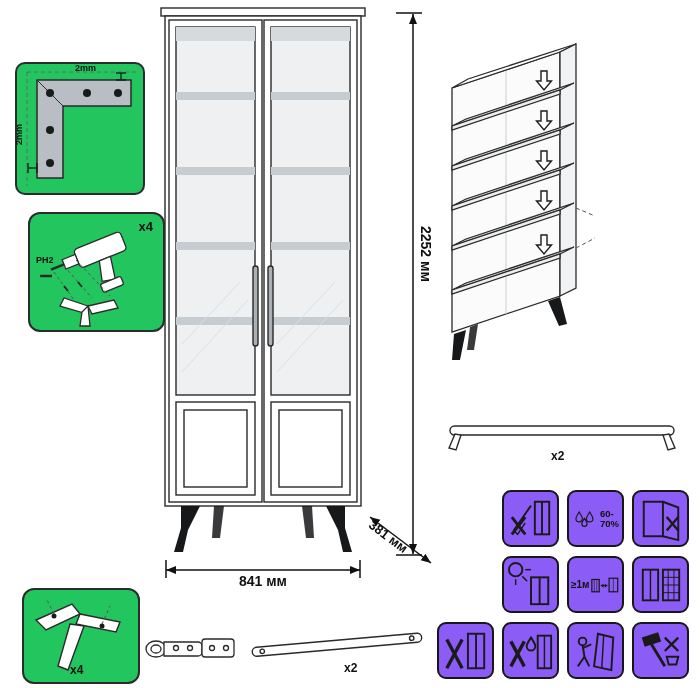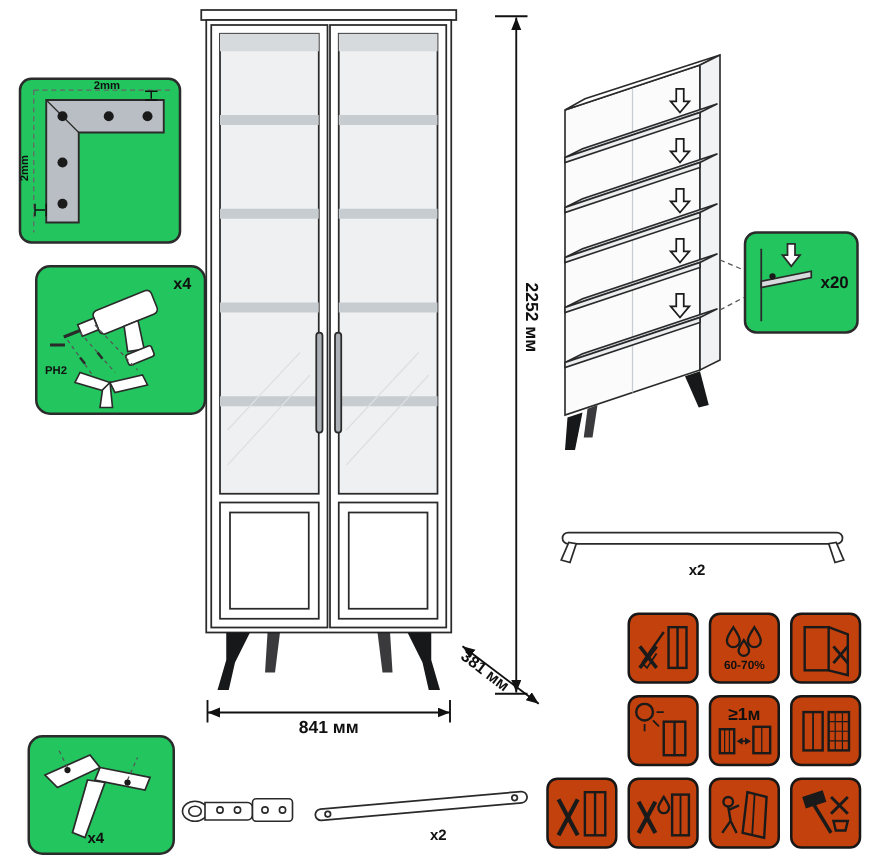--- a/index.html
+++ b/index.html
@@ -3,21 +3,21 @@
 <meta charset="utf-8">
 <style>
   * { margin:0; padding:0; box-sizing:border-box; }
   html,body { background:#ffffff; font-family:"Liberation Sans", sans-serif; }
   .canvas { position:relative; width:700px; height:688px; background:#ffffff; overflow:hidden; }
   .art { position:absolute; left:0; top:0; }
   .inset { position:absolute; border:2px solid #2b2b2b; border-radius:12px; background:#22c55e; }
   .lbl { position:absolute; font-weight:700; color:#101010; white-space:nowrap; line-height:1; }
   .vert { writing-mode:vertical-rl; }
   .cell { position:absolute; width:57px; height:57px; border:2.5px solid #171717; border-radius:9px;
-          background:#c2410c; display:flex; flex-direction:column; align-items:center;
+          background:#8b5cf6; display:flex; flex-direction:row; align-items:center;
           justify-content:center; gap:1px; padding:2px; }
   .cell .clabel { font-size:9.5px; font-weight:700; color:#101010; line-height:1; }
   .cell svg { display:block; }
 </style>
 </head>
 <body>
 
 <div class="canvas">
 
   <svg class="art" width="700" height="688" viewBox="0 0 700 688">
@@ -193,34 +193,23 @@
           <line x1="34" y1="72" x2="38" y2="77"></line>
           <line x1="48" y1="68" x2="52" y2="73"></line>
         </g>
         <path d="M58,92 L34,84 L30,92 L54,99 Z"></path>
         <path d="M58,92 L84,86 L88,94 L62,100 Z"></path>
         <path d="M58,92 L60,112 L50,112 L52,98 Z"></path>
         <line x1="10" y1="62" x2="22" y2="62" stroke-width="2.5"></line>
       </g>
     </svg>
     <div class="lbl" style="right:10px; top:6px; font-size:13px;">x4</div>
-    <div class="lbl" style="left:6px; top:42px; font-size:9px;margin-top:36px;">PH2</div>
-  </div>
-
-  <div class="inset" style="left:595px; top:185px; width:92px; height:82px; border-radius:10px;">
-    <svg width="56" height="78" viewBox="0 0 56 78">
-      <g stroke="#2a2a2a" stroke-width="1.4" fill="none">
-        <line x1="12" y1="70" x2="12" y2="12"></line>
-        <path d="M12,38 L52,30 L52,35 L12,43 Z" fill="#d7dadd"></path>
-        <circle cx="21" cy="34" r="2.5" fill="#1a1a1a" stroke="none"></circle>
-        <path d="M33,8 h6 v9 h4 l-7,9 l-7,-9 h4 z" fill="#ffffff"></path>
-      </g>
-    </svg>
-    <div class="lbl" style="right:6px; top:32px; font-size:13.5px;">x20</div>
-  </div>
+    <div class="lbl" style="left:6px; top:42px; font-size:9px;">PH2</div>
+  </div>
+
 
   <div class="inset" style="left:22px; top:588px; width:118px; height:96px;">
     <svg width="114" height="92" viewBox="0 0 114 92">
       <g stroke="#2a2a2a" stroke-width="1.4" fill="#ffffff">
         <path d="M12,30 L48,14 L56,24 L22,40 Z"></path>
         <path d="M56,24 L96,32 L92,42 L52,34 Z"></path>
         <path d="M46,34 L60,36 L44,80 L34,76 Z"></path>
         <g stroke="#555" stroke-width="1" stroke-dasharray="3 3">
           <line x1="30" y1="24" x2="22" y2="8"></line>
           <line x1="78" y1="34" x2="86" y2="16"></line>
@@ -271,21 +260,21 @@
         <circle cx="8" cy="8" r="7"></circle>
         <line x1="18" y1="8" x2="24" y2="8" stroke-width="1.5"></line>
         <line x1="15" y1="15" x2="20" y2="20" stroke-width="1.5"></line>
         <line x1="8" y1="18" x2="8" y2="24" stroke-width="1.5"></line>
         <rect x="24" y="16" width="18" height="28"></rect>
         <line x1="33" y1="16" x2="33" y2="44"></line>
       </g>
     </svg>
   </div>
   <div class="cell" style="left:567px; top:556px;">
-    <div class="clabel" style="font-size:14px;">≥1м</div>
+    <div class="clabel" style="font-size:10px;">≥1м</div>
     <svg width="46" height="26" viewBox="0 0 48 26">
       <g stroke="#1a1a1a" fill="none" stroke-width="2">
         <rect x="3" y="4" width="12" height="20"></rect>
         <line x1="7" y1="4" x2="7" y2="24" stroke-width="1"></line>
         <line x1="11" y1="4" x2="11" y2="24" stroke-width="1"></line>
         <line x1="19" y1="14" x2="27" y2="14" stroke-width="1.5"></line>
         <path d="M17,14 l5,-3 v6 z" fill="#1a1a1a" stroke="none"></path>
         <path d="M29,14 l-5,-3 v6 z" fill="#1a1a1a" stroke="none"></path>
         <rect x="31" y="2" width="14" height="22"></rect>
         <line x1="38" y1="2" x2="38" y2="24" stroke-width="1"></line>

